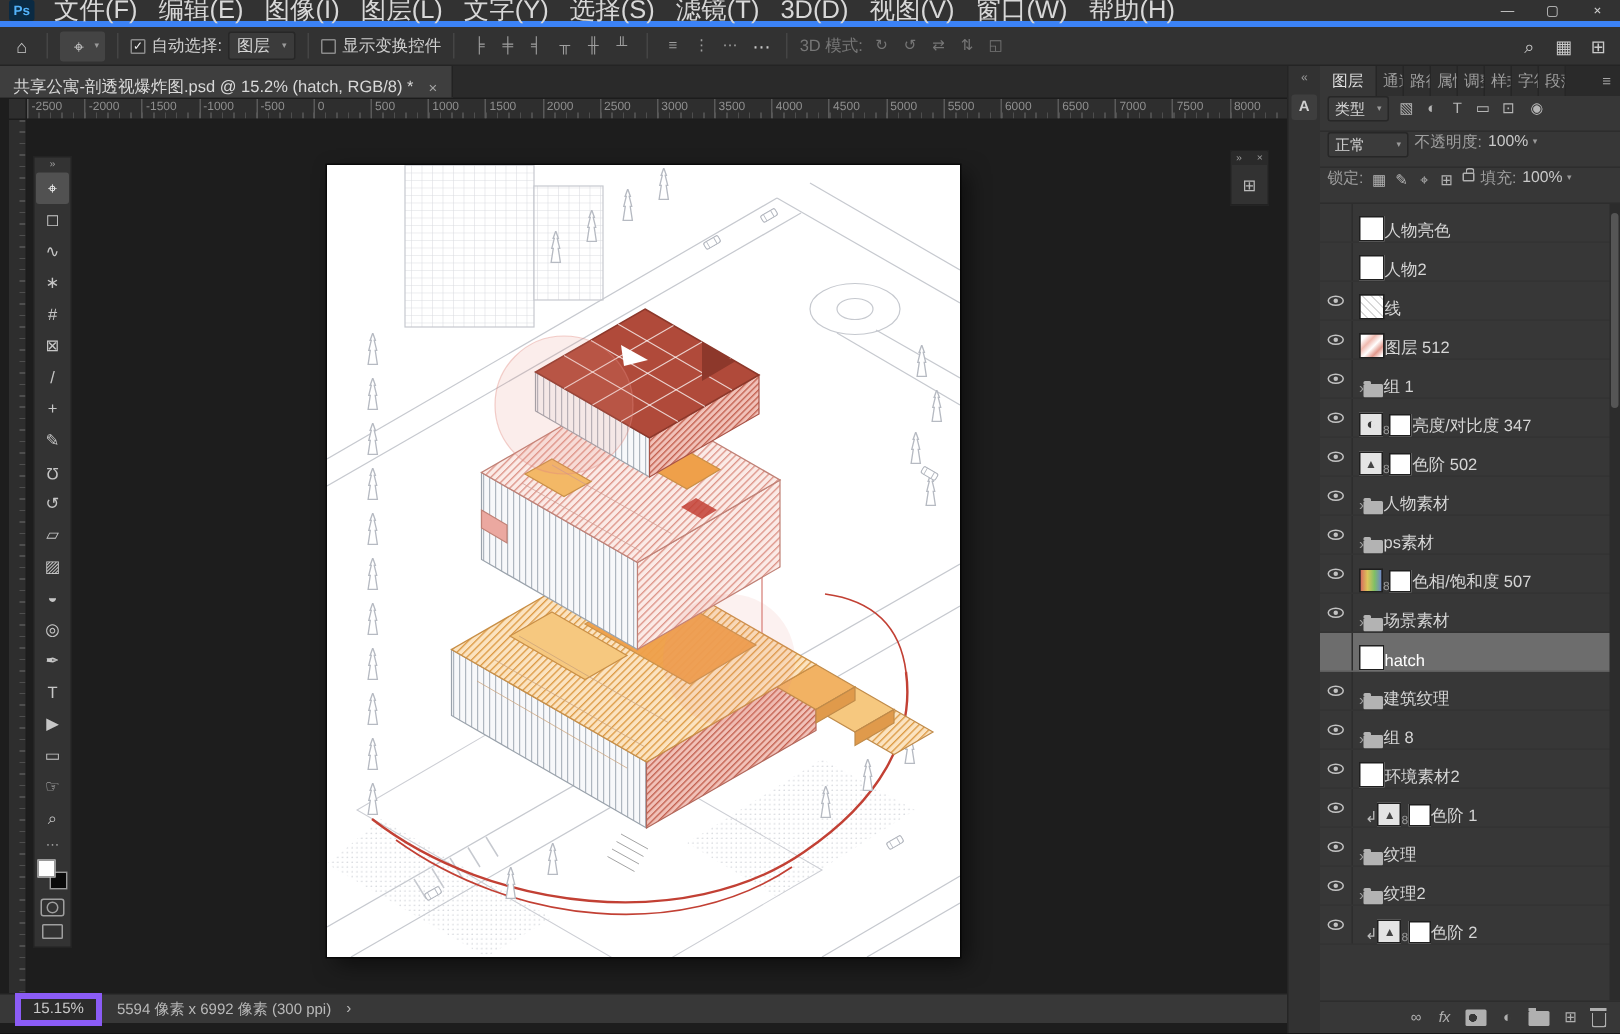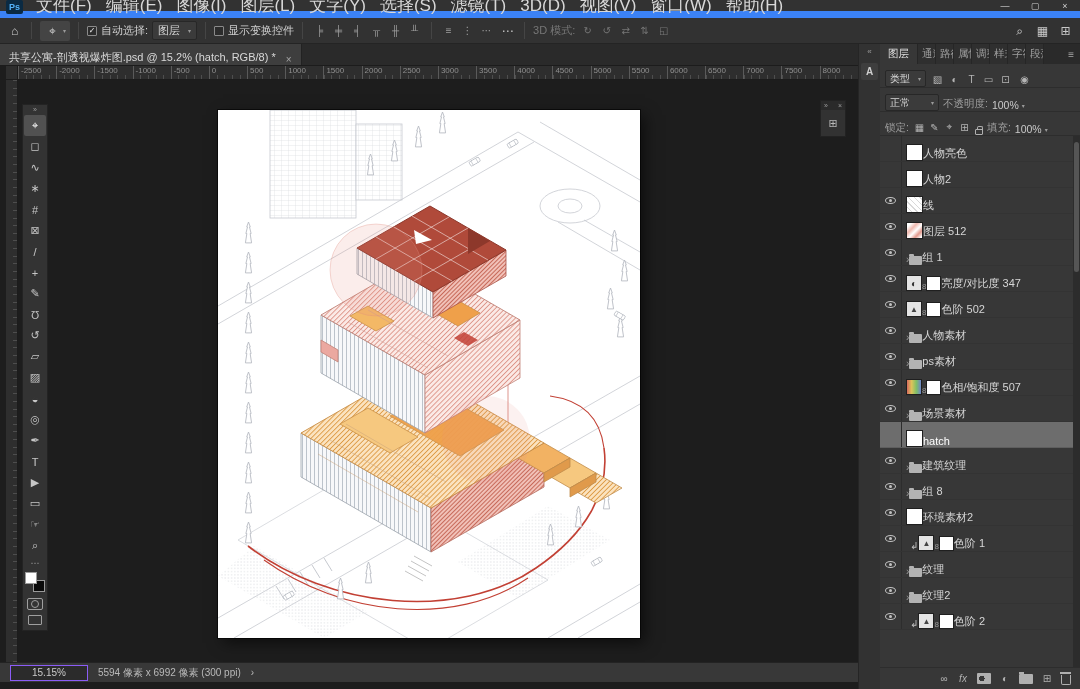--- a/index.html
+++ b/index.html
@@ -1,19 +1,19 @@
 <!DOCTYPE html>
 <html><head>
 <meta charset="utf-8">
 <style>
 *{margin:0;padding:0;box-sizing:border-box}
 html,body{background:#0e0e0e}
 .app{position:relative;width:1080px;height:689px;background:#1d1d1d;font-family:"Liberation Sans","DejaVu Sans",sans-serif;color:#ccc;font-size:11px;overflow:hidden;user-select:none}
 
-.menubar{position:absolute;top:0;left:0;right:0;height:18px;background:#323232;border-bottom:7px solid #3b82f6;display:flex;align-items:flex-start;padding-left:4px;z-index:12}
+.menubar{position:absolute;top:0;left:0;right:0;height:18px;background:#323232;border-bottom:4px solid #3b82f6;display:flex;align-items:flex-end;padding-left:4px;z-index:12}
 .ps-logo{width:17px;height:14px;background:#0a2a43;color:#53b2f9;font-size:9px;font-weight:bold;display:grid;place-items:center;border-radius:2px;margin:0 6px 0 2px}
 .menu-items{display:flex;height:100%;align-items:center}
 .menu-item{padding:0 7px;font-size:17px;color:#d8d8d8;line-height:18px;white-space:nowrap}
 .win-controls{margin-left:auto;display:flex;height:100%}
 .win-btn{width:30px;display:grid;place-items:center;font-size:9px;color:#cfcfcf}
 
 .optionsbar{position:absolute;top:18px;left:0;right:0;height:26px;background:#323232;border-bottom:1px solid #242424;display:flex;align-items:center;gap:4px;padding:0 6px;z-index:12;white-space:nowrap}
 .ob-icon{min-width:17px;height:18px;display:grid;place-items:center;color:#c9c9c9;font-size:12px}
 .sep{width:1px;height:17px;background:#454545;margin:0 4px;flex:none}
 .tool-current{display:flex;align-items:center;gap:2px;padding:1px 4px;background:#444;border-radius:2px}
@@ -61,21 +61,21 @@
 .dock-strip{position:absolute;top:44px;left:858px;width:22px;bottom:0;background:#323232;border-left:1px solid #252525;z-index:7;display:flex;flex-direction:column;align-items:center}
 .strip-collapse{height:16px;font-size:8px;color:#9c9c9c;line-height:16px}
 .strip-icon{width:17px;height:17px;background:#3e3e3e;border-radius:2px;display:grid;place-items:center;font-size:10px;font-weight:bold;color:#cfcfcf;margin-top:3px}
 .panel{position:absolute;top:44px;left:880px;width:200px;bottom:0;background:#373737;z-index:7;display:flex;flex-direction:column;font-size:10.5px}
 .ptabs{height:20px;background:#2a2a2a;display:flex;align-items:stretch}
 .ptab-list{display:flex;align-items:stretch;overflow:hidden;max-width:172px}
 .ptab{padding:0 8px;display:flex;align-items:center;color:#9e9e9e;background:#2f2f2f;border-right:1px solid #262626;white-space:nowrap;overflow:hidden}
 .ptab.active{background:#373737;color:#dedede}
 .ptab:not(.active){max-width:18px;padding:0 4px}
 .pmenu{margin-left:auto;padding:0 6px;display:flex;align-items:center;color:#a8a8a8;font-size:10px}
-.prow{display:flex;align-items:flex-end;gap:4px;padding:0 5px;height:24px;border-bottom:1px solid #2d2d2d;flex:none}
+.prow{display:flex;align-items:flex-start;gap:4px;padding:0 5px;height:24px;border-bottom:1px solid #2d2d2d;flex:none}
 .prow .select{padding:0 4px;height:17px;font-size:10px}
 .select.wide{min-width:54px;justify-content:space-between}
 .mini-icon{width:15px;height:16px;display:grid;place-items:center;color:#b5b5b5;font-size:10px}
 .lock-icons .mini-icon{width:13px}
 .plabel{color:#9f9f9f;white-space:nowrap}
 .pvalue{display:flex;align-items:center;gap:3px;color:#c9c9c9}
 .padlock{width:8px;height:6px;border:1px solid #b0b0b0;border-radius:1px;position:relative;margin-top:3px;flex:none}
 .padlock::before{content:"";position:absolute;top:-4px;left:1px;width:4px;height:3px;border:1px solid #b0b0b0;border-bottom:none;border-radius:2px 2px 0 0}
 
 .layer-list{flex:1;overflow:hidden;position:relative}
@@ -113,21 +113,21 @@
 [data-name="layer-style-icon"]{font-style:italic}
 [data-name="layer-mask-icon"]{width:14px;height:11px;background:radial-gradient(circle at 35% 50%,#373737 0 2.6px,#b0b0b0 2.8px);border-radius:1px}
 [data-name="new-group-icon"]{width:14px;height:10px;background:#b0b0b0;border-radius:1px;position:relative}
 [data-name="new-group-icon"]::before{content:"";position:absolute;top:-2px;left:0;width:5px;height:2px;background:#b0b0b0}
 [data-name="delete-layer-icon"]{width:9px;height:10px;border:1px solid #b0b0b0;border-top:none;border-radius:0 0 2px 2px;position:relative;margin-top:3px}
 [data-name="delete-layer-icon"]::before{content:"";position:absolute;top:-3px;left:-2px;width:11px;height:2px;background:#b0b0b0}
 .pscroll{position:absolute;right:0;top:0;bottom:0;width:7px;background:#2c2c2c}
 .pscroll-thumb{position:absolute;left:1px;right:1px;top:6px;height:130px;background:#555;border-radius:3px}
 
 .statusbar{position:absolute;left:0;top:662px;width:858px;height:20px;background:#383838;border-top:1px solid #232323;display:flex;align-items:center;gap:10px;padding:0 10px;font-size:10px;color:#b9b9b9;z-index:9}
-.zoom-box{background:#2b2b2b;border:1px solid #8b5cf6;padding:0 21px;line-height:14px;color:#c9c9c9}
+.zoom-box{background:#2b2b2b;border:4px solid #8b5cf6;padding:0 8px;line-height:14px;color:#c9c9c9}
 </style>
 </head>
 <body>
 
 <div class="app" data-name="photoshop-window">
 
   <div class="menubar" data-name="menu-bar">
     <div class="ps-logo" data-name="photoshop-logo-icon">
         <span data-name="logo-text">Ps</span>
       </div>

